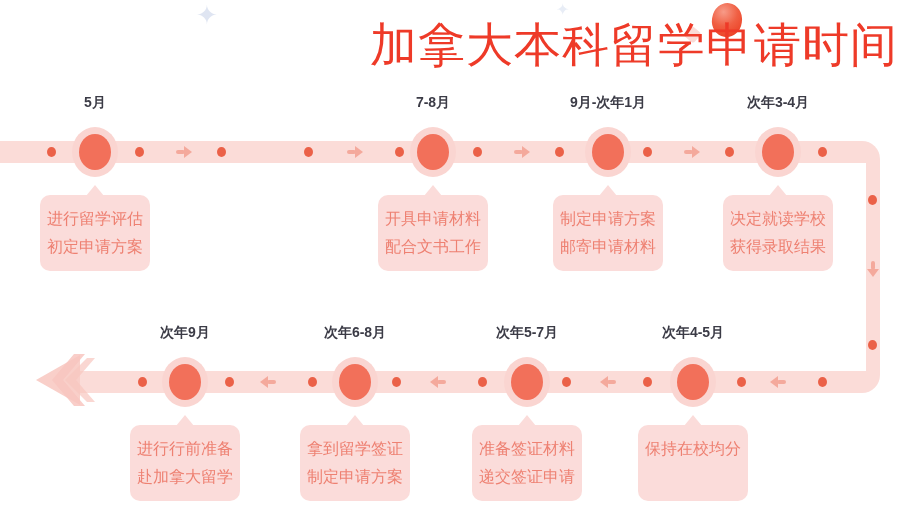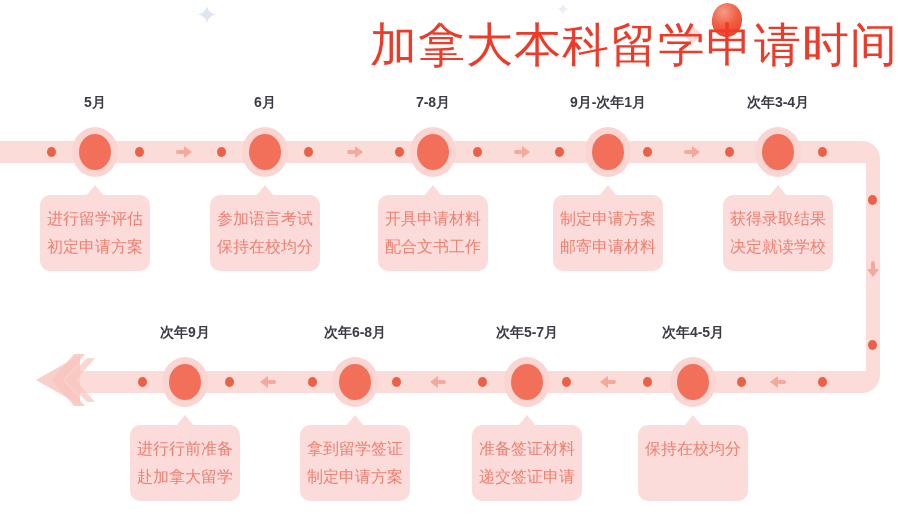--- a/index.html
+++ b/index.html
@@ -179,31 +179,20 @@
     <div class="halo">
         <div class="node"></div>
       </div>
     <div class="pointer"></div>
     <div class="card">
       <div class="card-line">进行留学评估</div>
       <div class="card-line">初定申请方案</div>
     </div>
   </div>
 
-  <div class="milestone" style="left:205px; top:94px;">
-    <div class="month">6月</div>
-    <div class="halo">
-        <div class="node"></div>
-      </div>
-    <div class="pointer"></div>
-    <div class="card">
-      <div class="card-line">参加语言考试</div>
-      <div class="card-line">保持在校均分</div>
-    </div>
-  </div>
 
   <div class="milestone" style="left:373px; top:94px;">
     <div class="month">7-8月</div>
     <div class="halo">
         <div class="node"></div>
       </div>
     <div class="pointer"></div>
     <div class="card">
       <div class="card-line">开具申请材料</div>
       <div class="card-line">配合文书工作</div>
@@ -222,22 +211,22 @@
     </div>
   </div>
 
   <div class="milestone" style="left:718px; top:94px;text-decoration:underline;">
     <div class="month">次年3-4月</div>
     <div class="halo">
         <div class="node"></div>
       </div>
     <div class="pointer"></div>
     <div class="card">
+      <div class="card-line">决定就读学校</div>
       <div class="card-line">获得录取结果</div>
-      <div class="card-line">决定就读学校</div>
     </div>
   </div>
 
   <div class="milestone" style="left:125px; top:324px;">
     <div class="month">次年9月</div>
     <div class="halo">
         <div class="node"></div>
       </div>
     <div class="pointer"></div>
     <div class="card">

